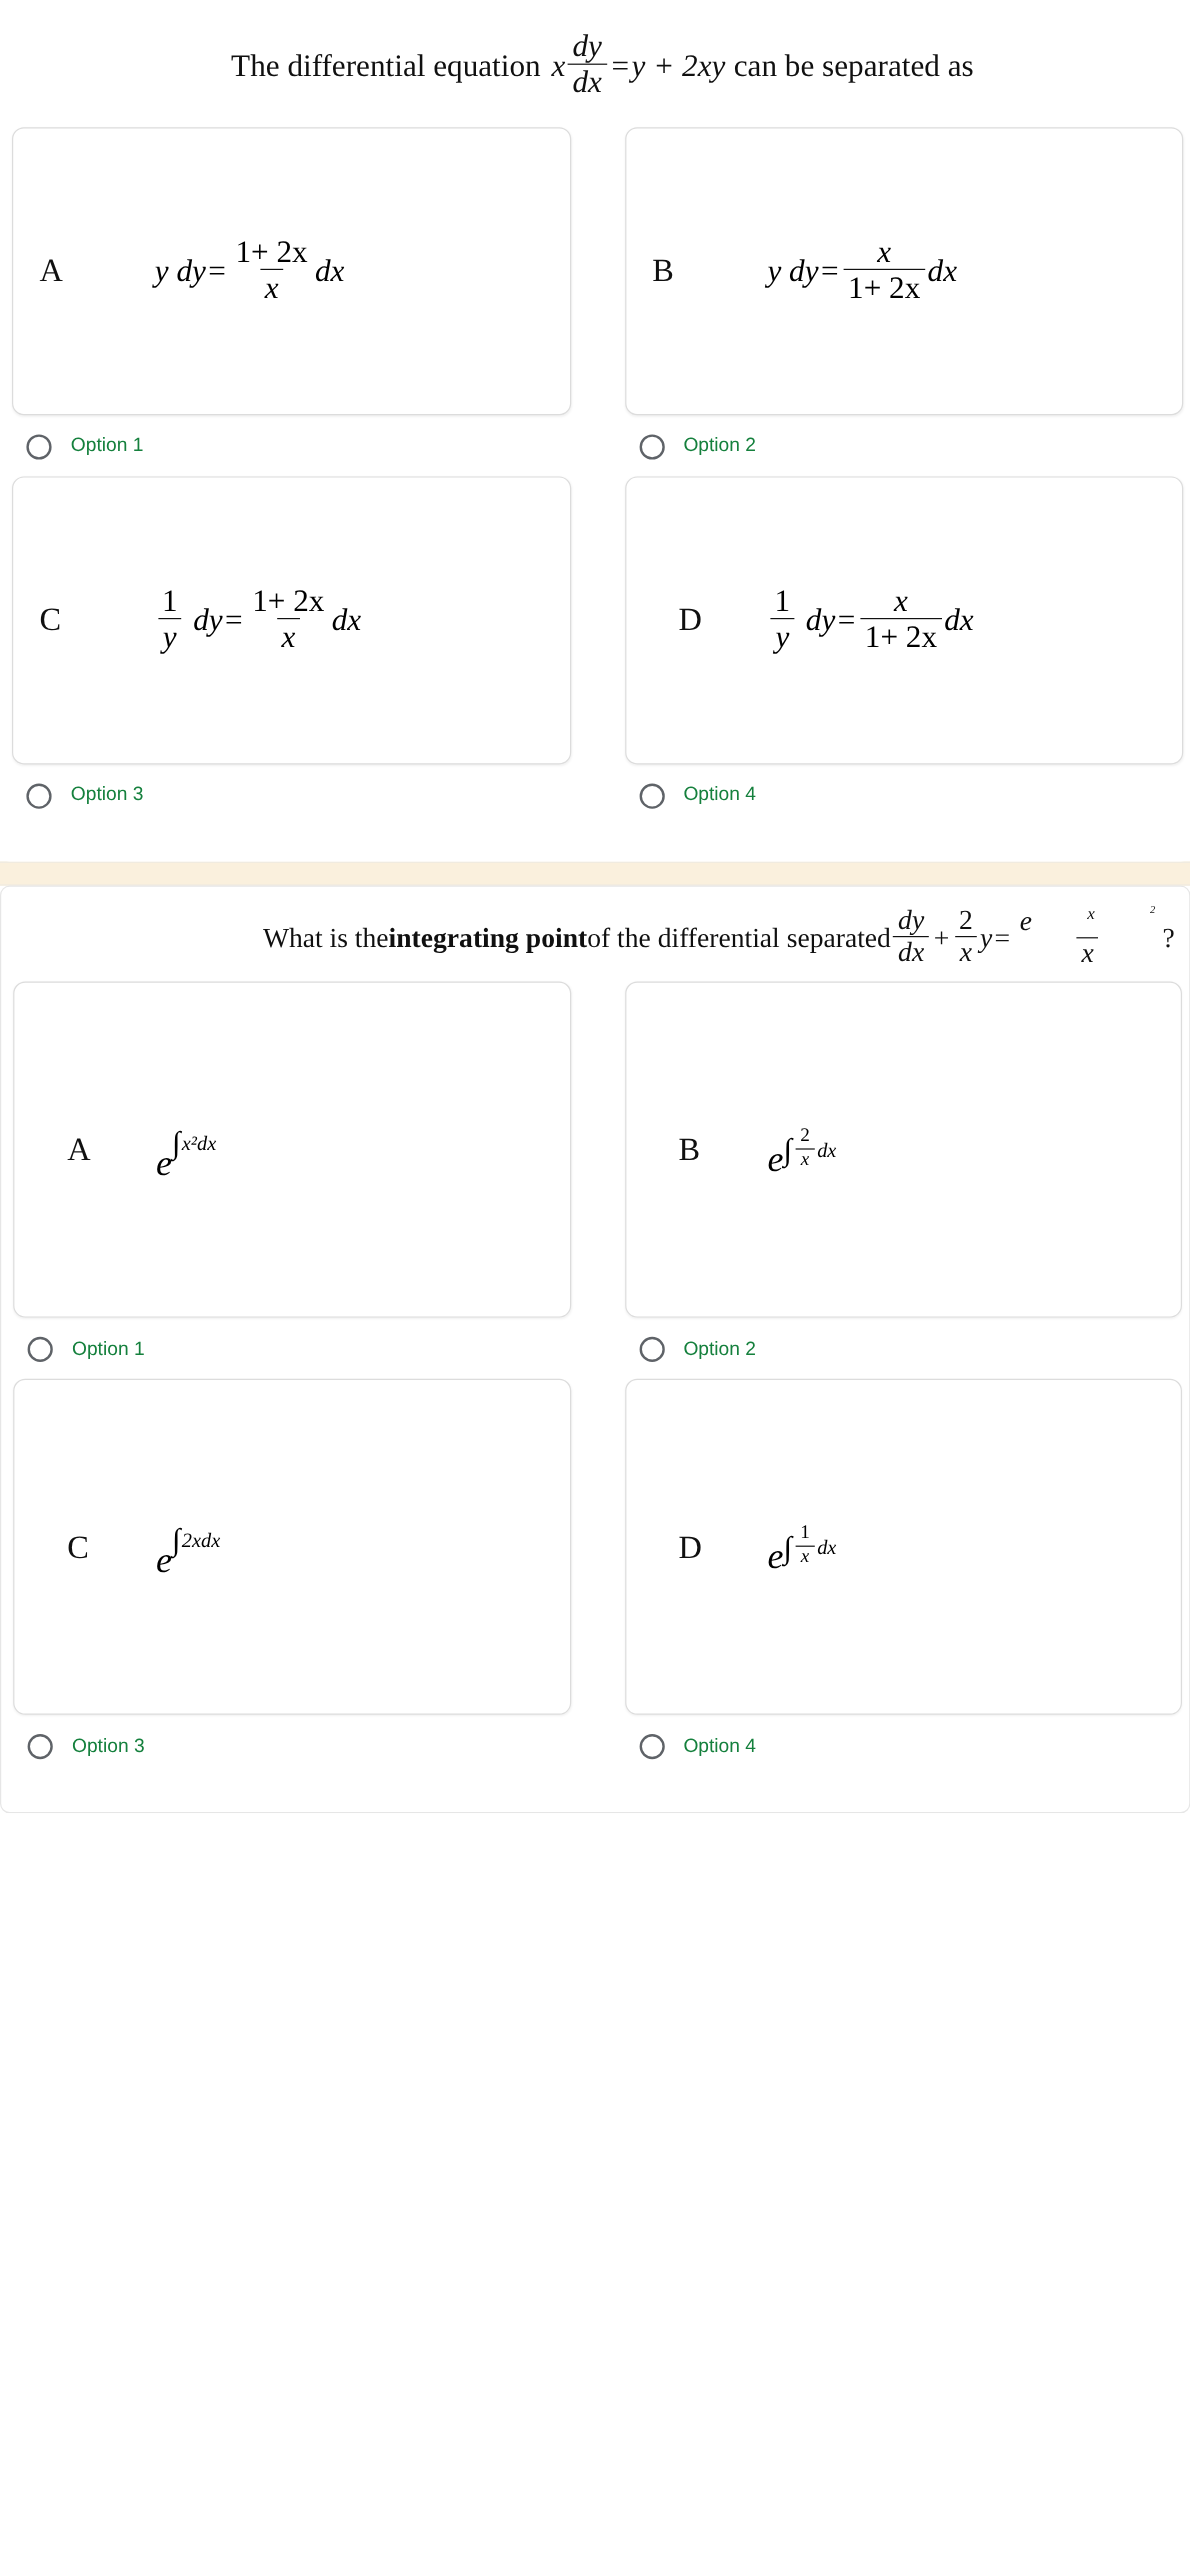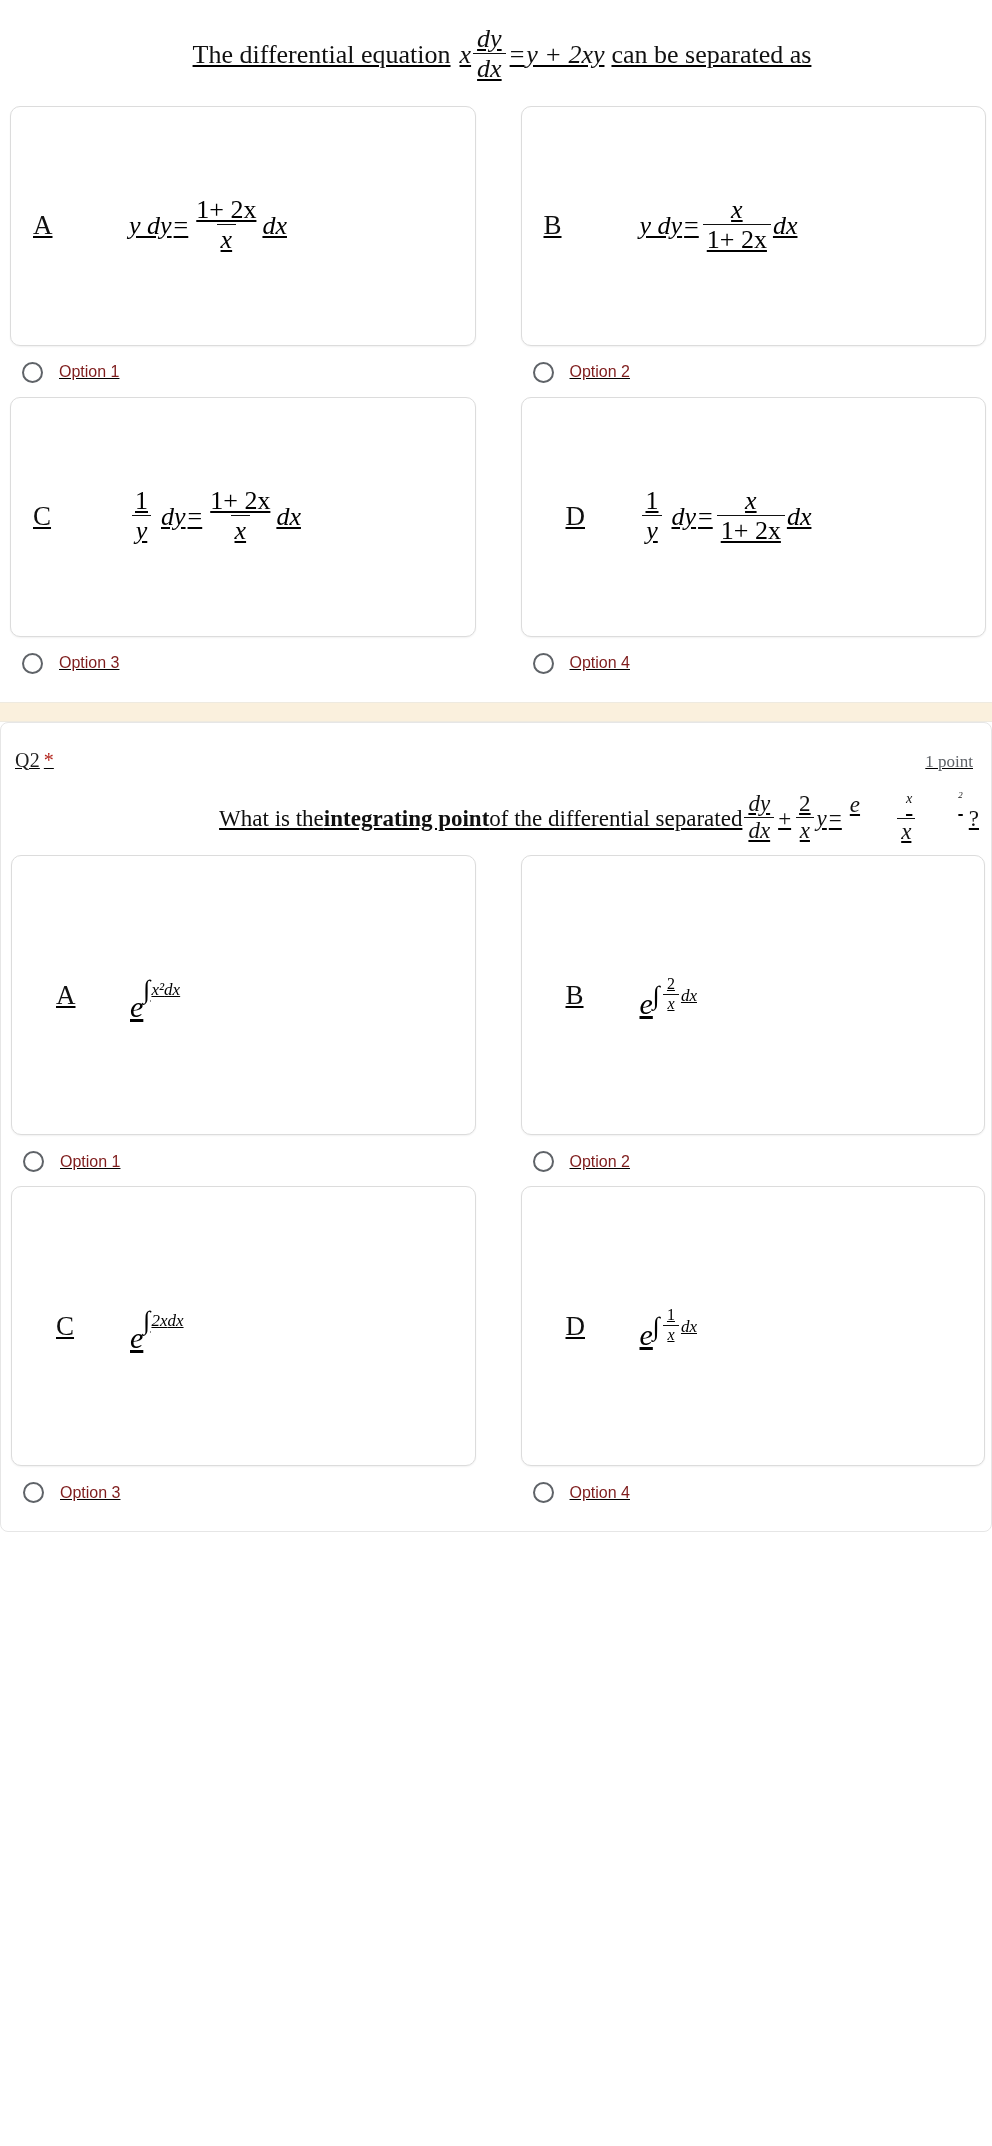--- a/index.html
+++ b/index.html
@@ -10,23 +10,22 @@
   }
   body { width: 992px; }
 
   .page { width: 992px; position: relative; background: #ffffff; }
 
   
   .question-card {
     background: #ffffff;
     border: 1px solid #e6e6e6;
     border-radius: 8px;
-    padding: 0 0 14px 0;
+    padding: 0 0 30px 0;
     position: relative;
-    text-decoration: underline;
   }
   .q1-card { border: none; padding-top: 0; }
 
   .divider-band {
     height: 20px;
     background: #faf0dd;
     border-top: 1px solid #eeeae0;
     border-bottom: 1px solid #eeeae0;
     width: 100%;
   }
@@ -170,21 +169,21 @@
   .radio {
     width: 21px; height: 21px;
     border: 2px solid #5f6368;
     border-radius: 50%;
     flex: 0 0 auto;
     background: #fff;
   }
   .radio-label {
     font-family: "Liberation Sans", sans-serif;
     font-size: 16px;
-    color: #7f1d1d;
+    color: #15803d;
   }
 </style>
 </head>
 <body>
 
 <div class="page">
 
   <div class="question-card q1-card">
 
     <div class="prompt q1">
@@ -289,26 +288,20 @@
         </div>
       </div>
 
     </div>
   </div>
 
   <div class="divider-band"></div>
 
   <div class="question-card">
 
-    <div class="q-header">
-      <div>
-        <span class="q-label">Q2</span><span class="q-required">*</span>
-      </div>
-      <span class="q-points">1 point</span>
-    </div>
 
     <div class="prompt q2">
       <span>What is the </span>
       <b>integrating point</b>
       <span> of the differential separated</span>
       <span class="frac">
         <span class="num mi">dy</span>
         <span class="den mi">dx</span>
       </span>
       <span class="mo">+</span>

